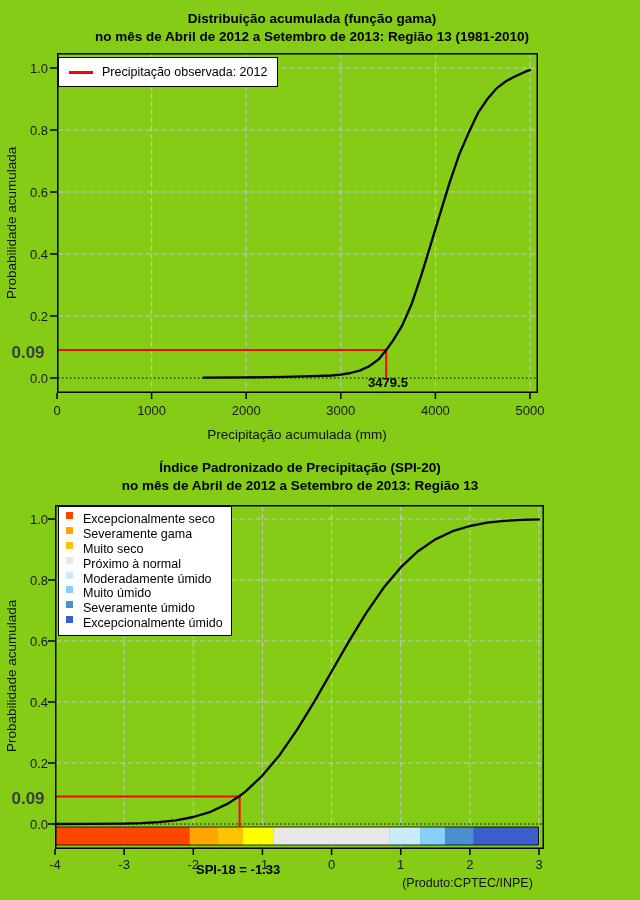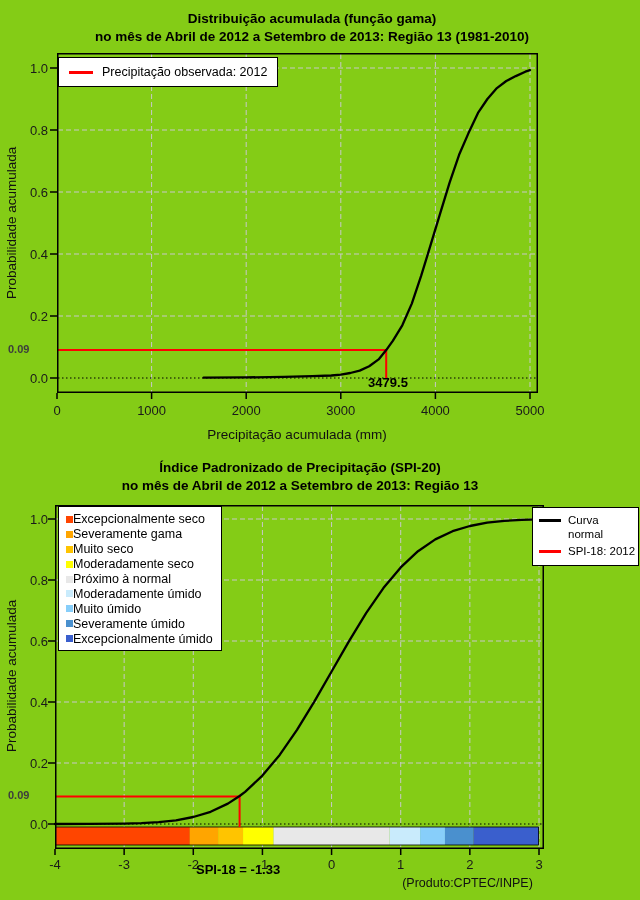--- a/index.html
+++ b/index.html
@@ -5,28 +5,28 @@
   html,body{margin:0;padding:0;background:#fff;}
   #screen{position:relative;width:640px;height:900px;background:#84cc16;overflow:hidden;
           font-family:"Liberation Sans", sans-serif;color:#000;}
   .abs{position:absolute;}
   .chart-title{font-weight:bold;font-size:13.5px;line-height:17px;text-align:center;white-space:nowrap;}
   .axis-label{font-size:13.5px;text-align:center;white-space:nowrap;color:#111;}
   .ylab{writing-mode:vertical-rl;transform:rotate(180deg);text-align:center;font-size:13.5px;color:#111;}
   .tick-label{font-size:13px;color:#1a1a1a;white-space:nowrap;}
   .tick-x{text-align:center;}
   .tick-y{text-align:right;}
-  .prob-label{font-size:11px;font-weight:bold;color:#3d3d3d;text-align:left;}
+  .prob-label{font-size:17px;font-weight:bold;color:#3d3d3d;text-align:center;}
   .annot-label{font-size:13px;font-weight:bold;color:#000;text-align:center;white-space:nowrap;}
   .legend-box{background:#fff;border:1.5px solid #000;display:flex;align-items:center;
               padding:5px 10px;gap:9px;}
   .line-swatch{height:3px;width:24px;flex:0 0 auto;}
   .legend-text{font-size:12.5px;white-space:nowrap;}
   #category-legend{background:#fff;border:1.5px solid #000;padding:5px 8px 4px 7px;}
-  .cat-item{display:flex;align-items:center;gap:0;height:14.9px;}
+  .cat-item{display:flex;align-items:flex-start;gap:10px;height:14.9px;}
   .cat-marker{width:7px;height:7px;flex:0 0 auto;}
   .cat-label{font-size:12.5px;white-space:nowrap;color:#000;}
   #right-legend{background:#fff;border:1.5px solid #000;padding:6px 6px;display:flex;
                 flex-direction:column;gap:4px;}
   .rl-row{display:flex;align-items:flex-start;gap:7px;}
   .rl-text{font-size:11.5px;line-height:13.5px;width:64px;}
   .bar-label{font-size:13px;font-weight:bold;color:#000;white-space:nowrap;margin-top:34px;}
   svg{overflow:visible;display:block;}
 </style>
 </head>
@@ -150,24 +150,20 @@
         </div>
         <div class="cat-item">
           <div class="cat-marker" style="background: rgb(255, 165, 0);"></div>
           <div class="cat-label">Severamente gama</div>
         </div>
         <div class="cat-item">
           <div class="cat-marker" style="background: rgb(255, 196, 0);"></div>
           <div class="cat-label">Muito seco</div>
         </div>
         <div class="cat-item">
-          <div class="cat-marker" style="background: rgb(255, 255, 0);"></div>
-          <div class="cat-label">Moderadamente seco</div>
-        </div>
-        <div class="cat-item">
           <div class="cat-marker" style="background: rgb(232, 232, 232);"></div>
           <div class="cat-label">Próximo à normal</div>
         </div>
         <div class="cat-item">
           <div class="cat-marker" style="background: rgb(201, 235, 252);"></div>
           <div class="cat-label">Moderadamente úmido</div>
         </div>
         <div class="cat-item">
           <div class="cat-marker" style="background: rgb(135, 206, 250);"></div>
           <div class="cat-label">Muito úmido</div>
@@ -175,30 +171,20 @@
         <div class="cat-item">
           <div class="cat-marker" style="background: rgb(74, 144, 206);"></div>
           <div class="cat-label">Severamente úmido</div>
         </div>
         <div class="cat-item">
           <div class="cat-marker" style="background: rgb(58, 95, 205);"></div>
           <div class="cat-label">Excepcionalmente úmido</div>
         </div>
       </div>
 
-    <div id="right-legend" class="abs" style="left:532px;top:52px;width:93px;">
-      <div class="rl-row">
-        <div class="line-swatch" style="width: 22px; height: 2.5px; margin-top: 5px; background: rgb(0, 0, 0);"></div>
-        <div class="rl-text">Curva normal</div>
-      </div>
-      <div class="rl-row">
-        <div class="line-swatch" style="width: 22px; height: 2.5px; margin-top: 5px; background: rgb(255, 0, 0);"></div>
-        <div class="rl-text" style="white-space:nowrap;">SPI-18: 2012</div>
-      </div>
-    </div>
 
     <div class="abs prob-label" style="left:8px;top:334px;width:40px;">0.09</div>
     <div class="abs bar-label" style="left:196px;top:373px;">SPI-18 = -1.33</div>
 
     <div class="abs" style="left:385px;top:421px;width:165px;text-align:center;font-size:12.5px;color:#111;">(Produto:CPTEC/INPE)</div>
   <div class="abs tick-label tick-x" style="left: 25px; top: 402px; width: 60px;">-4</div>
       <div class="abs tick-label tick-x" style="left: 94.1429px; top: 402px; width: 60px;">-3</div>
       <div class="abs tick-label tick-x" style="left: 163.286px; top: 402px; width: 60px;">-2</div>
       <div class="abs tick-label tick-x" style="left: 232.429px; top: 402px; width: 60px;">-1</div>
       <div class="abs tick-label tick-x" style="left: 301.571px; top: 402px; width: 60px;">0</div>

